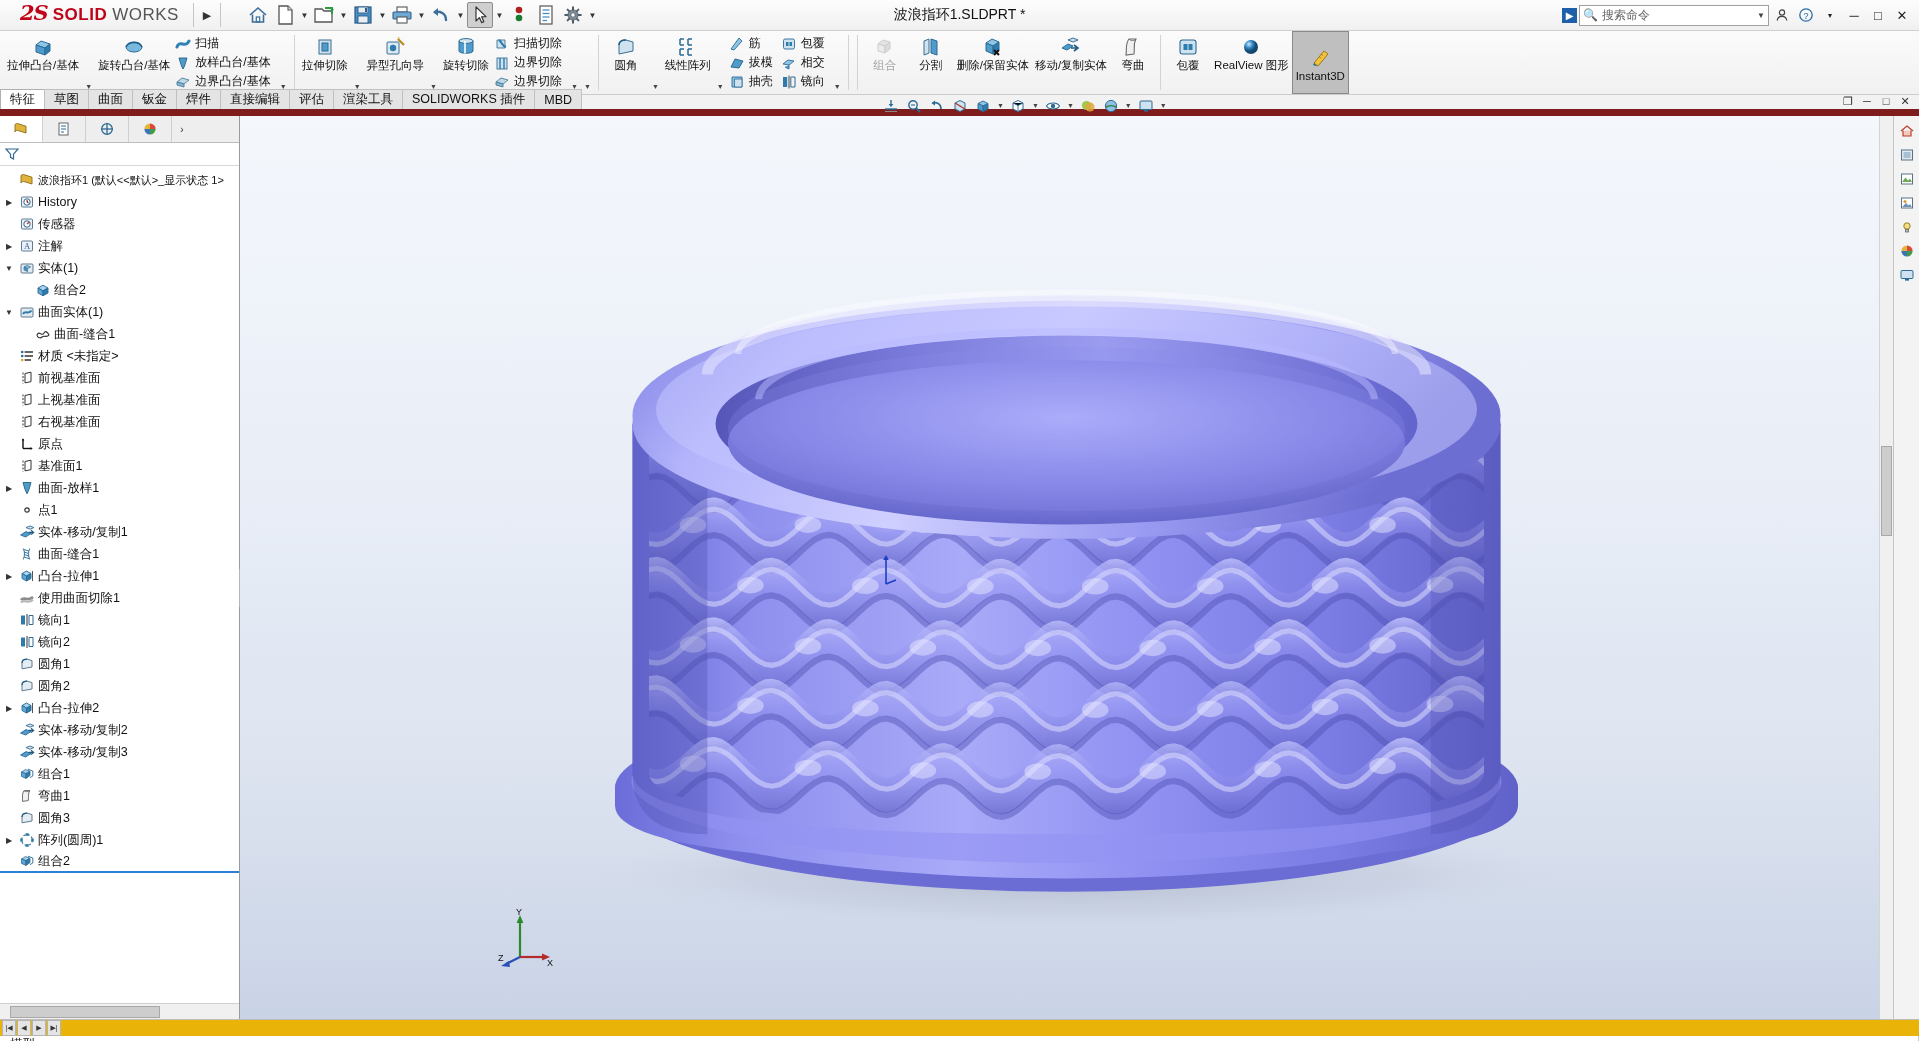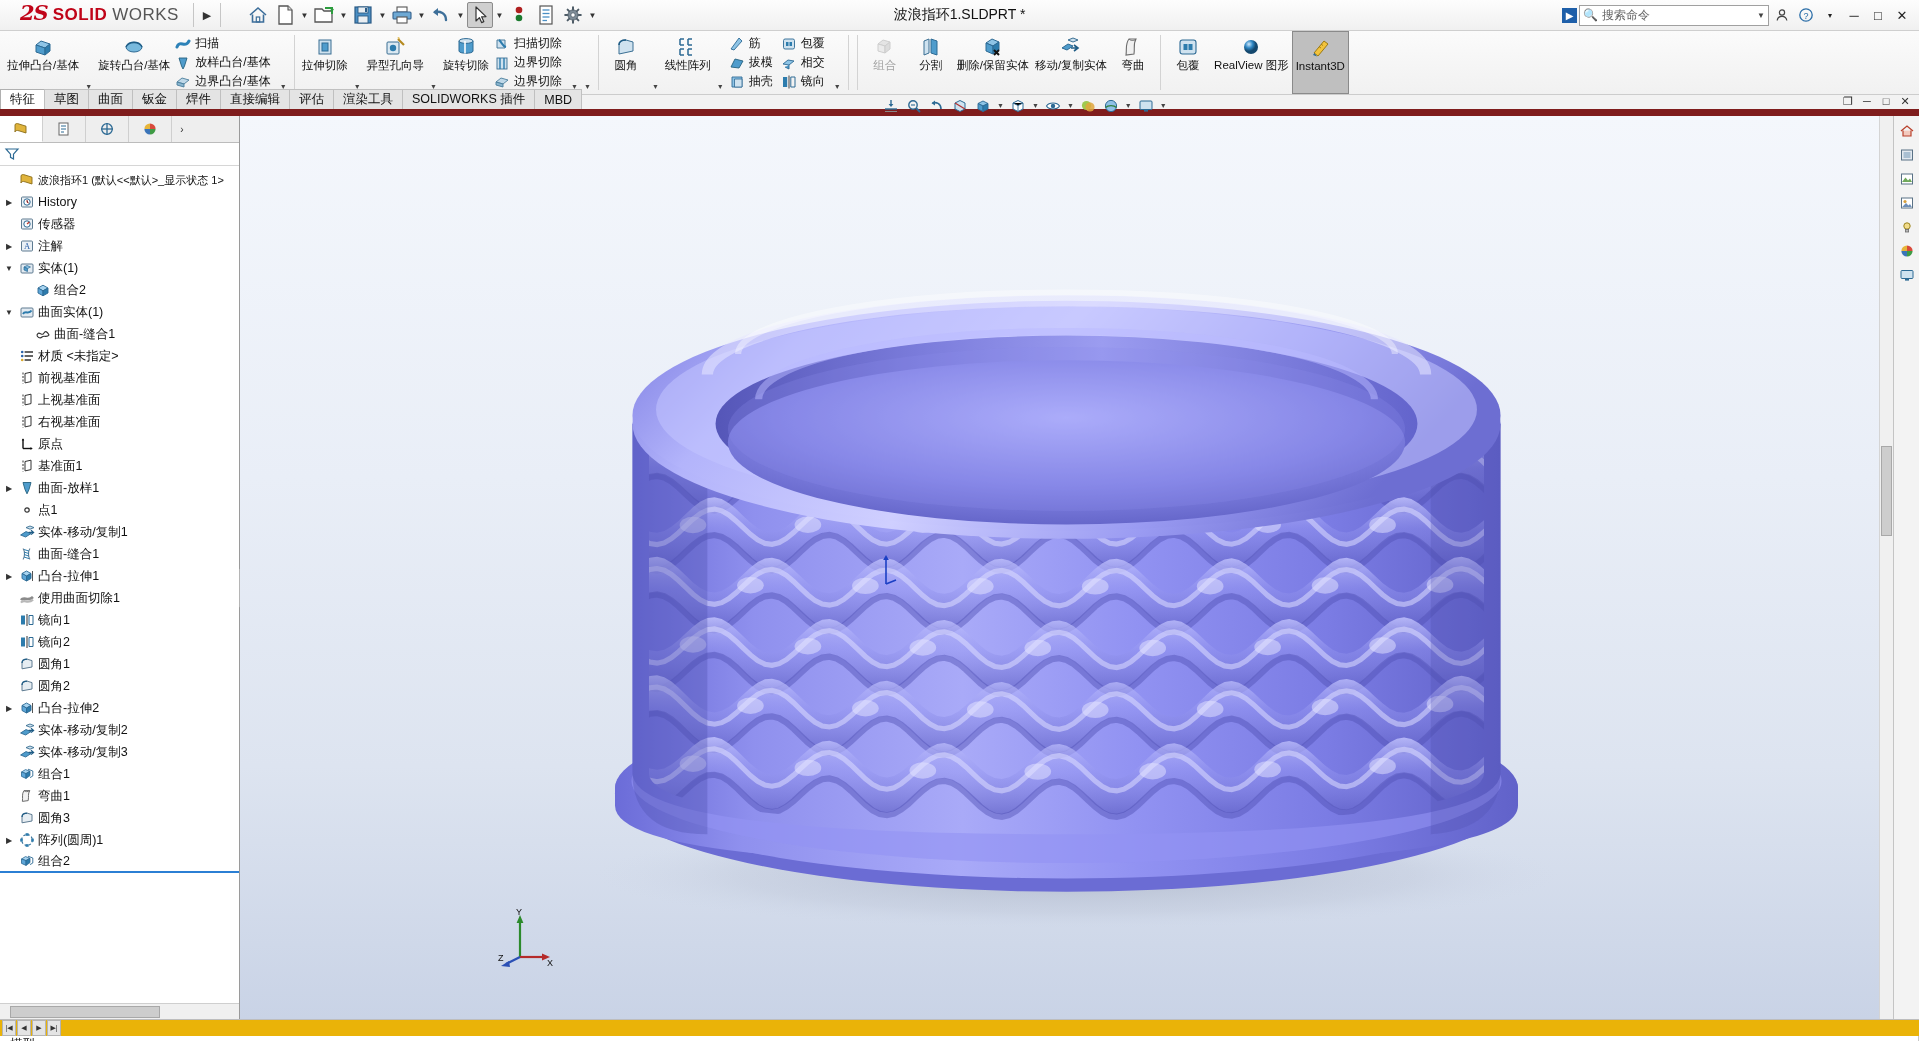--- a/index.html
+++ b/index.html
@@ -92,21 +92,21 @@
   .rwide .lbl { font-size:11.5px; line-height:13px; color:#111; }
   .rcol { display:flex; flex-direction:column; justify-content:flex-start; padding: 3px 0;}
   .rsmall {
     display:flex; align-items:center; gap:4px;
     height: 19px; padding: 0 6px 0 2px; cursor:pointer;
   }
   .rsmall .lbl { font-size:12px; color:#111; white-space:nowrap; }
   .rcaret { font-size:7px; color:#444; align-self:flex-end; padding: 0 3px 4px 3px; cursor:pointer;}
   .rcaretcol { display:flex; flex-direction:column; justify-content:flex-end; }
   .disabled .lbl { color:#a3a3a3; }
-  .rwide.active { background:#bfbfbf; border:1px solid #8a8a8a; }
+  .rwide.active { background:#bfbfbf; border:1px solid #8a8a8a;justify-content:center; }
   .ic16 { width:16px;height:16px; }
   .ic24 { width:24px;height:24px; }
 
   
   .tabstrip {
     height: 21px; min-height:21px;
     background:#f2f2f2; border-bottom:7px solid #7f1d1d;
     display:flex; align-items:flex-end;
     position: relative;
   }

